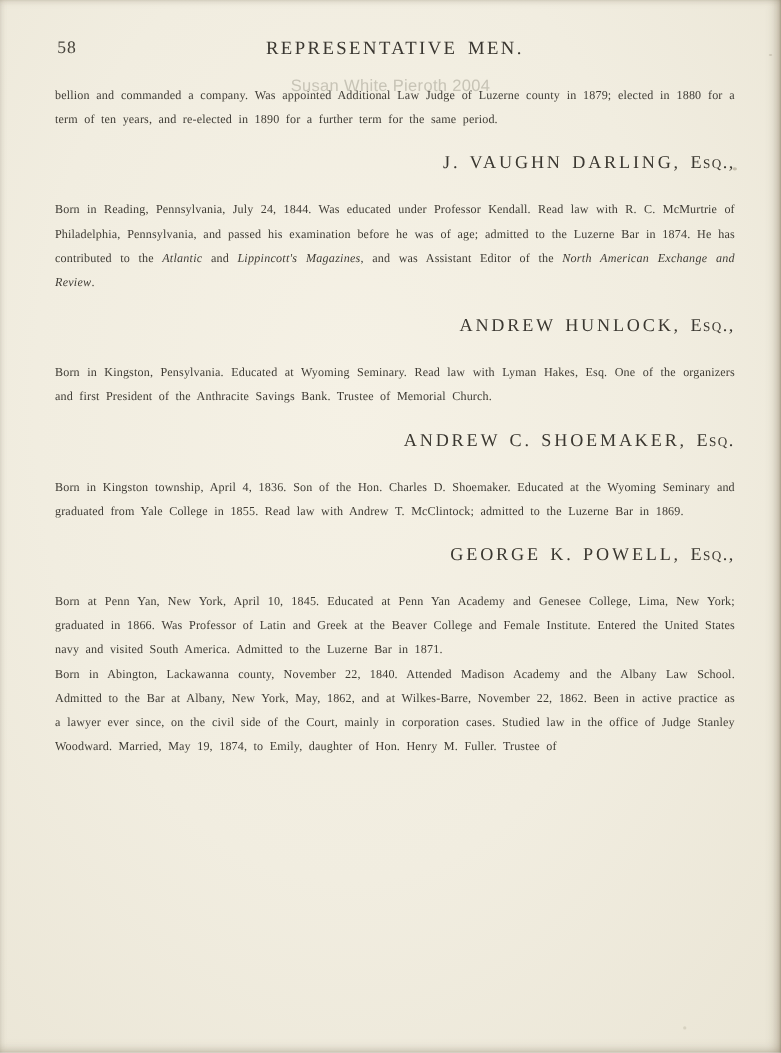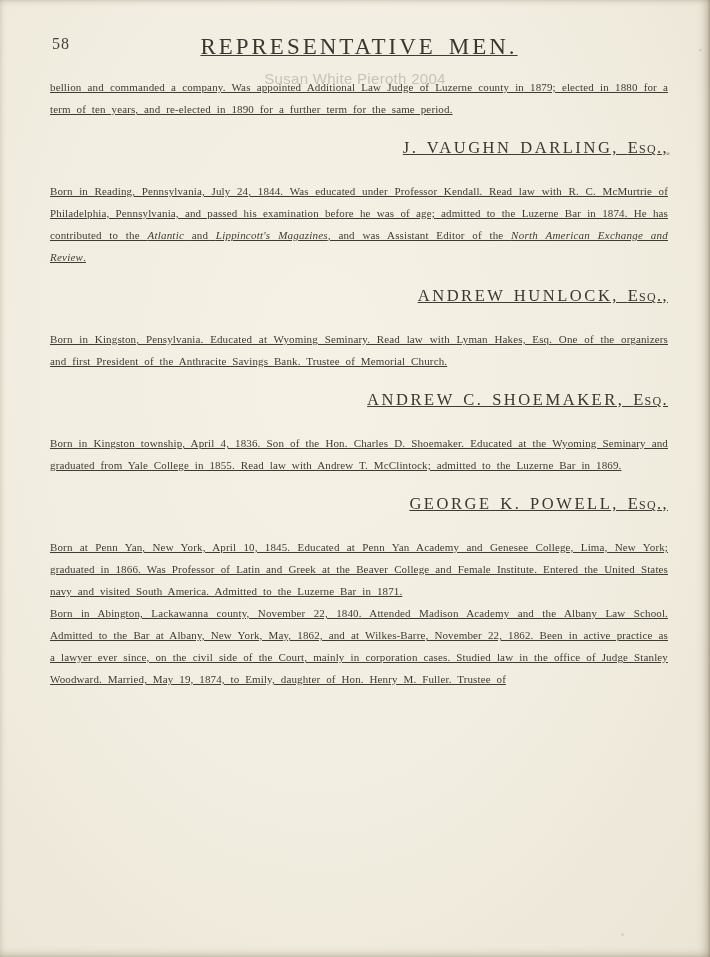--- a/index.html
+++ b/index.html
@@ -11,28 +11,28 @@
       radial-gradient(ellipse at 45% 38%, #f5f1e5 0%, #f1ede0 52%, #eae5d5 100%);
     box-shadow:
       inset -7px 0 10px -4px rgba(125,112,88,0.50),
       inset -2px 0 2px -1px rgba(125,112,88,0.35),
       inset 0 -6px 10px -5px rgba(125,112,88,0.35),
       inset 3px 0 6px -3px rgba(140,130,110,0.25),
       inset 0 4px 6px -4px rgba(140,130,110,0.20);
     font-family:"Liberation Serif","DejaVu Serif",serif;
     color:#3f3c35;
   }
-  .content { padding:34px 42px 0 50px;text-decoration:underline; }
+  .content { padding:34px 42px 0 50px; }
   .page-header { position:relative; height:20px; text-align:center; }
   .page-num {
     position:absolute; left:2px; top:1px;
     font-size:16px; letter-spacing:1px; color:#45423a;
   }
   .header-title {
-    font-size:23px; letter-spacing:0.13em; word-spacing:0.18em; color:#3a3731;margin-top:14px;
+    font-size:17px; letter-spacing:0.13em; word-spacing:0.18em; color:#3a3731;margin-top:14px;
   }
   .watermark {
     position:absolute; left:0; right:0; top:70px;
     text-align:center;
     font-family:"Liberation Sans","DejaVu Sans",sans-serif;
     font-size:15px; letter-spacing:0.02em;
     color:rgba(164,161,146,0.55);
     pointer-events:none;
   }
   .body-para {

